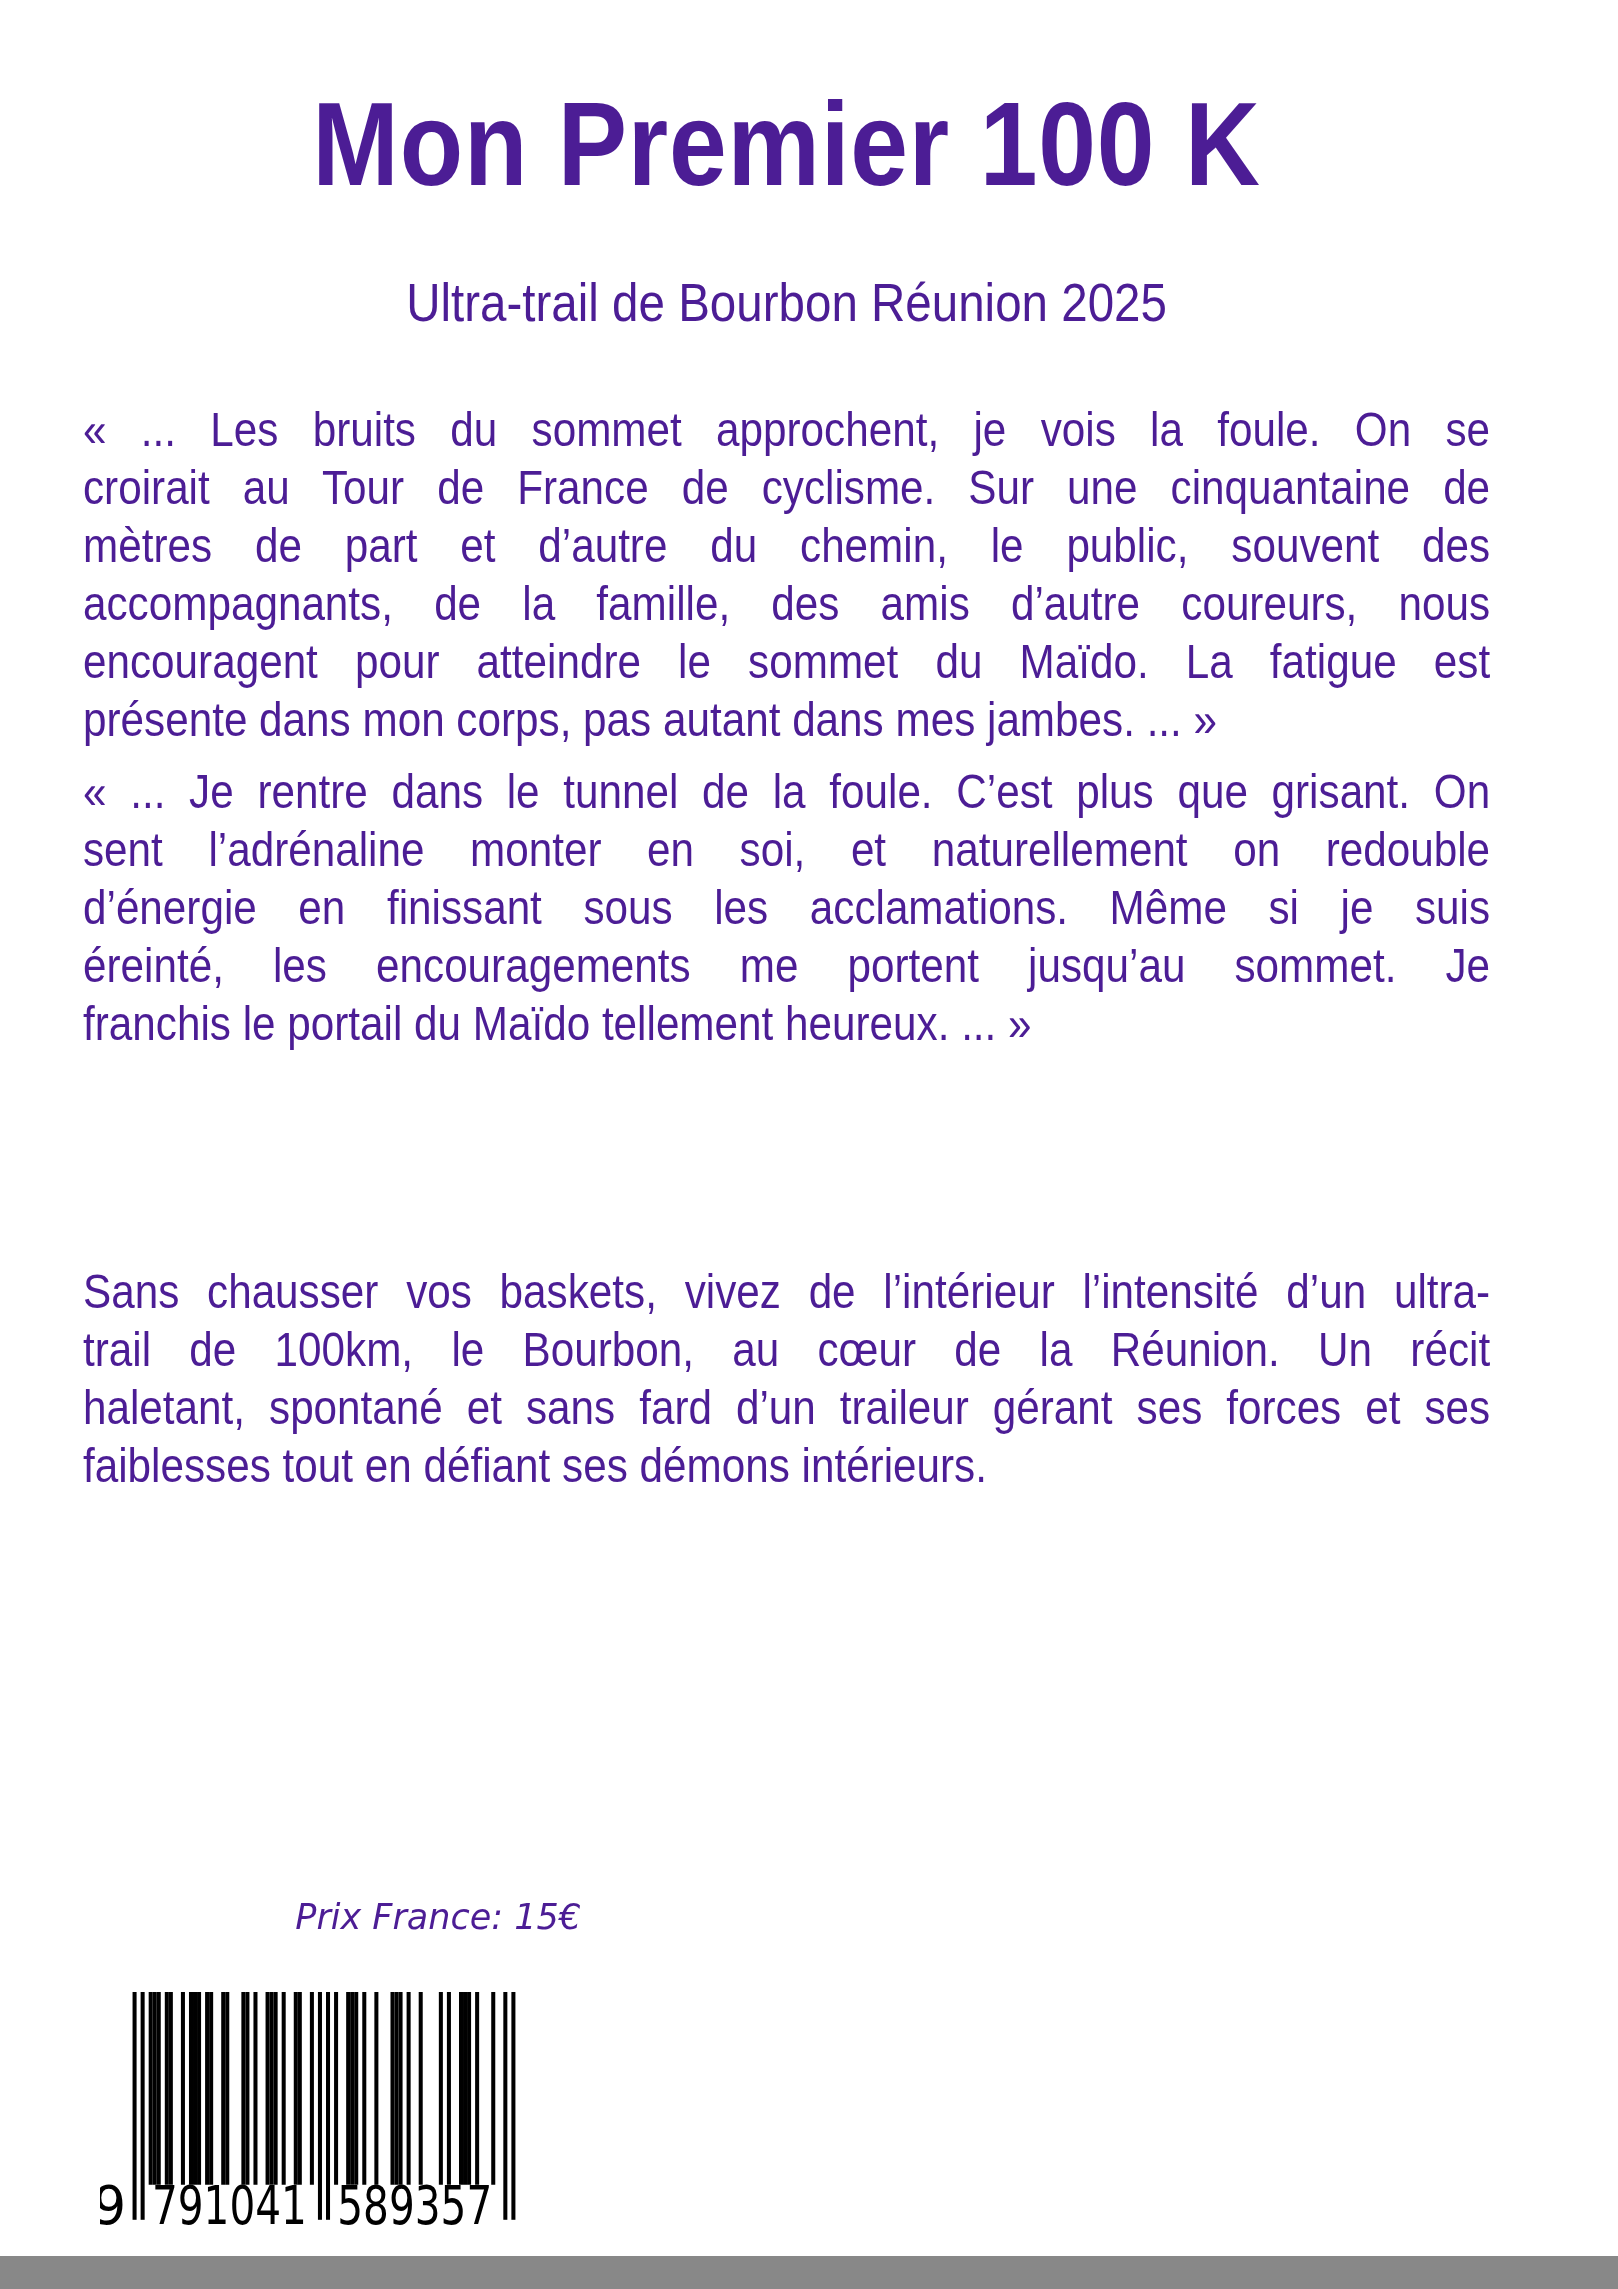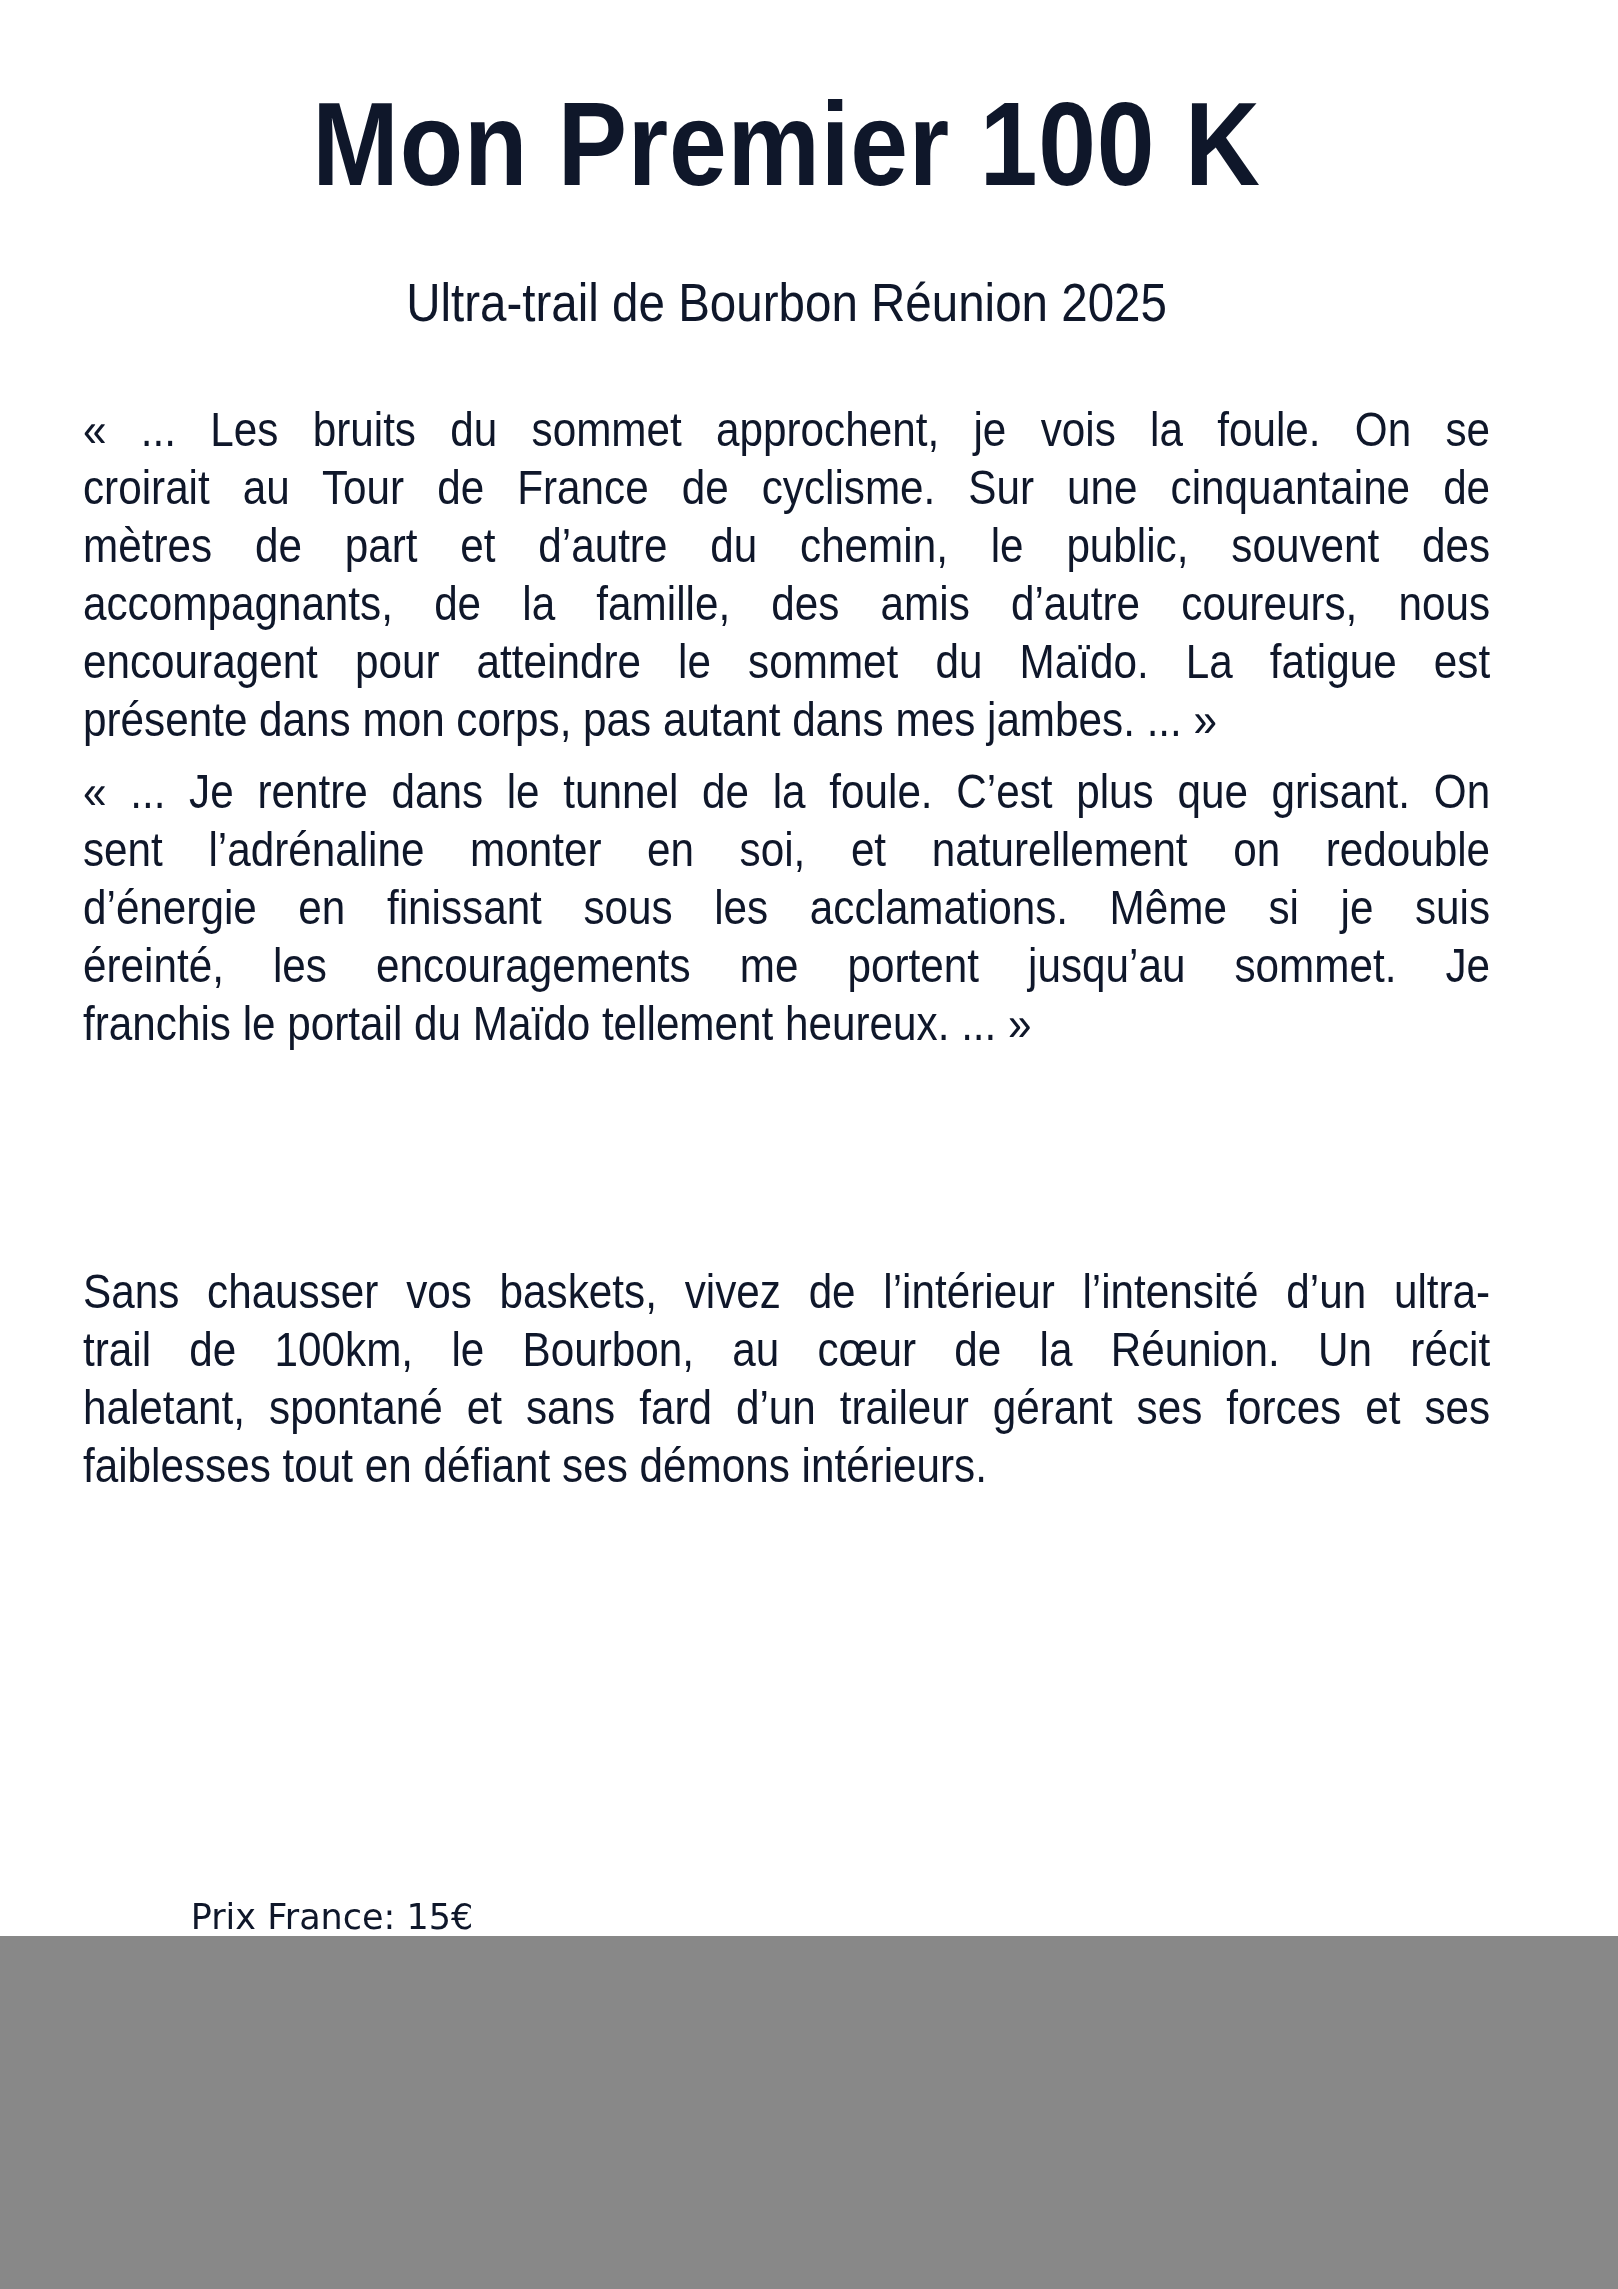--- a/index.html
+++ b/index.html
@@ -1,20 +1,20 @@
 <!DOCTYPE html>
 <html style="font-size:14.8px"><head>
 <meta charset="utf-8">
 <style>
   html,body{margin:0;padding:0;background:#888;}
   .page{
     position:relative;
-    width:1619px;height:1936px;
+    width:1619px;height:2256px;
     background:#ffffff;
-    color:#0f172a;
+    color:#4c1d95;
     overflow:hidden;
     margin:0 auto;
     font-family:"Liberation Sans",sans-serif;
   }
   
   .col{
     position:absolute;
     left:83px;top:0;
     width:1599px;
     transform:scaleX(0.88);
@@ -43,24 +43,25 @@
     text-align:justify;
     text-align-last:justify;
     text-justify:inter-word;
     white-space:normal;
   }
   .jline.last{text-align-last:left;}
   .footer{
     position:absolute;
     left:83px;top:1894px;
     width:498px;
-    text-align:center;
+    text-align:right;
     font-family:"DejaVu Sans",sans-serif;
     font-size:35px;
     line-height:46px;
+    font-style:italic;
   }
   .barcode{
     position:absolute;
     left:100px;top:1992px;
     width:434px;height:249px;
   }
   .barcode svg{display:block;}
   .bc-digit{
     font-family:"DejaVu Sans",sans-serif;
     font-size:57px;

